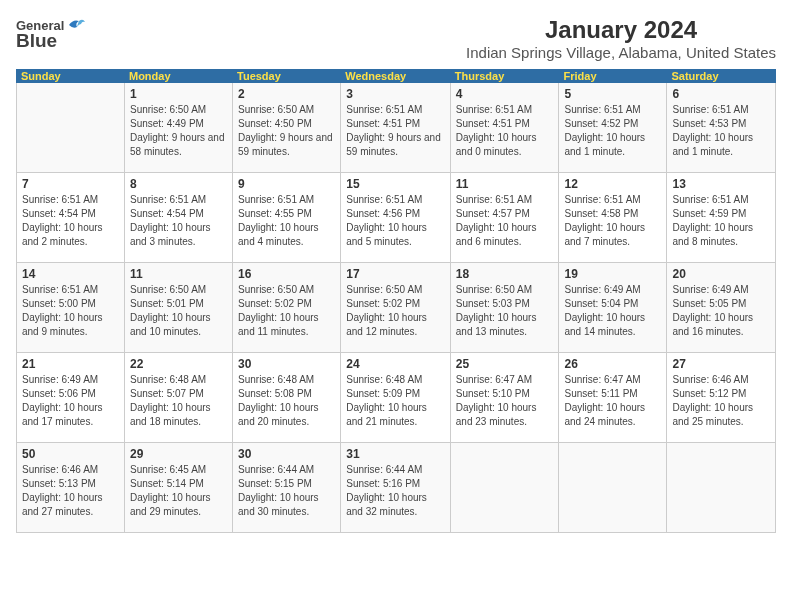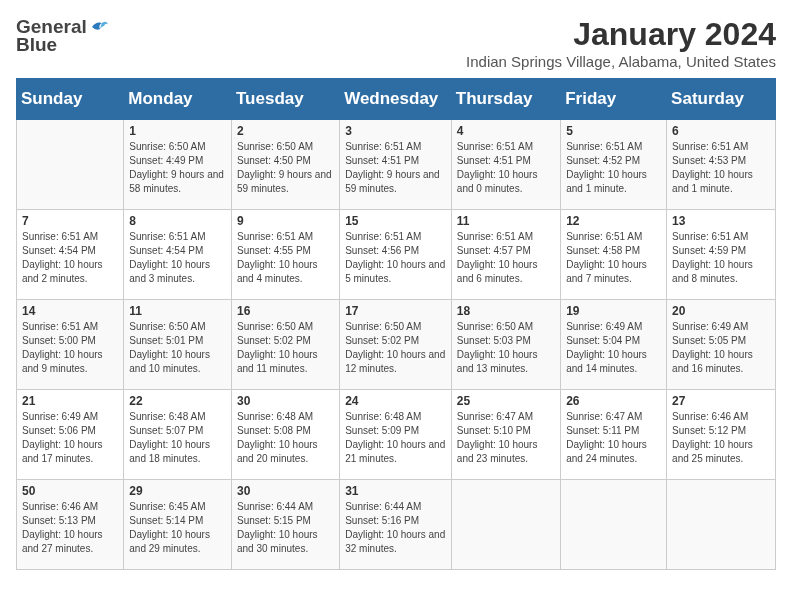--- a/index.html
+++ b/index.html
@@ -18,39 +18,40 @@
     }
     .logo {
       display: flex;
       flex-direction: column;
       align-items: flex-start;
     }
     .title-section {
       text-align: right;
     }
     .month-title {
-      font-size: 32px;
+      font-size: 24px;
       font-weight: bold;
       color: #333;
+      text-align: center;
     }
     .location-title {
       font-size: 15px;
       color: #555;
     }
     .calendar-table {
       width: 100%;
       border-collapse: collapse;
       font-size: 11px;
     }
     .calendar-table thead tr th {
       background-color: #2e6da4;
-      color: #ffffff;
-      padding: 10px 4px;
+      color: #fde047;
+      padding: 0 4px;
       text-align: left;
-      font-size: 17px;
+      font-size: 11px;
       font-weight: bold;
       border: 1px solid #2e6da4;
     }
     .calendar-table tbody tr td {
       border: 1px solid #ccc;
       vertical-align: top;
       padding: 4px 5px;
       height: 90px;
       width: 113px;
     }
@@ -75,21 +76,21 @@
     .empty-cell {
       background-color: #f9f9f9;
     }
   </style>
 </head>
 <body>
 
 <div class="header">
   <div class="logo">
     <div style="display:flex; align-items:center;">
-      <span style="font-size:19px; font-weight:bold; color:#444;">General</span>
+      <span style="font-size:13px; font-weight:bold; color:#444;">General</span>
       <svg width="22" height="18" viewBox="0 0 22 18" style="margin-left:1px;">
         <path d="M4,9 Q8,3 14,5 Q10,7 12,11 Q8,13 4,9Z" fill="#2e7abf"></path>
         <path d="M14,5 Q18,2 20,6 Q17,5 16,8 Q14,8 12,11 Q13,7 14,5Z" fill="#5aaede"></path>
       </svg>
     </div>
     <span style="font-size:19px; font-weight:bold; color:#404040; margin-top:-4px;">Blue</span>
   </div>
   <div class="title-section">
     <div class="month-title">January 2024</div>
     <div class="location-title">Indian Springs Village, Alabama, United States</div>

